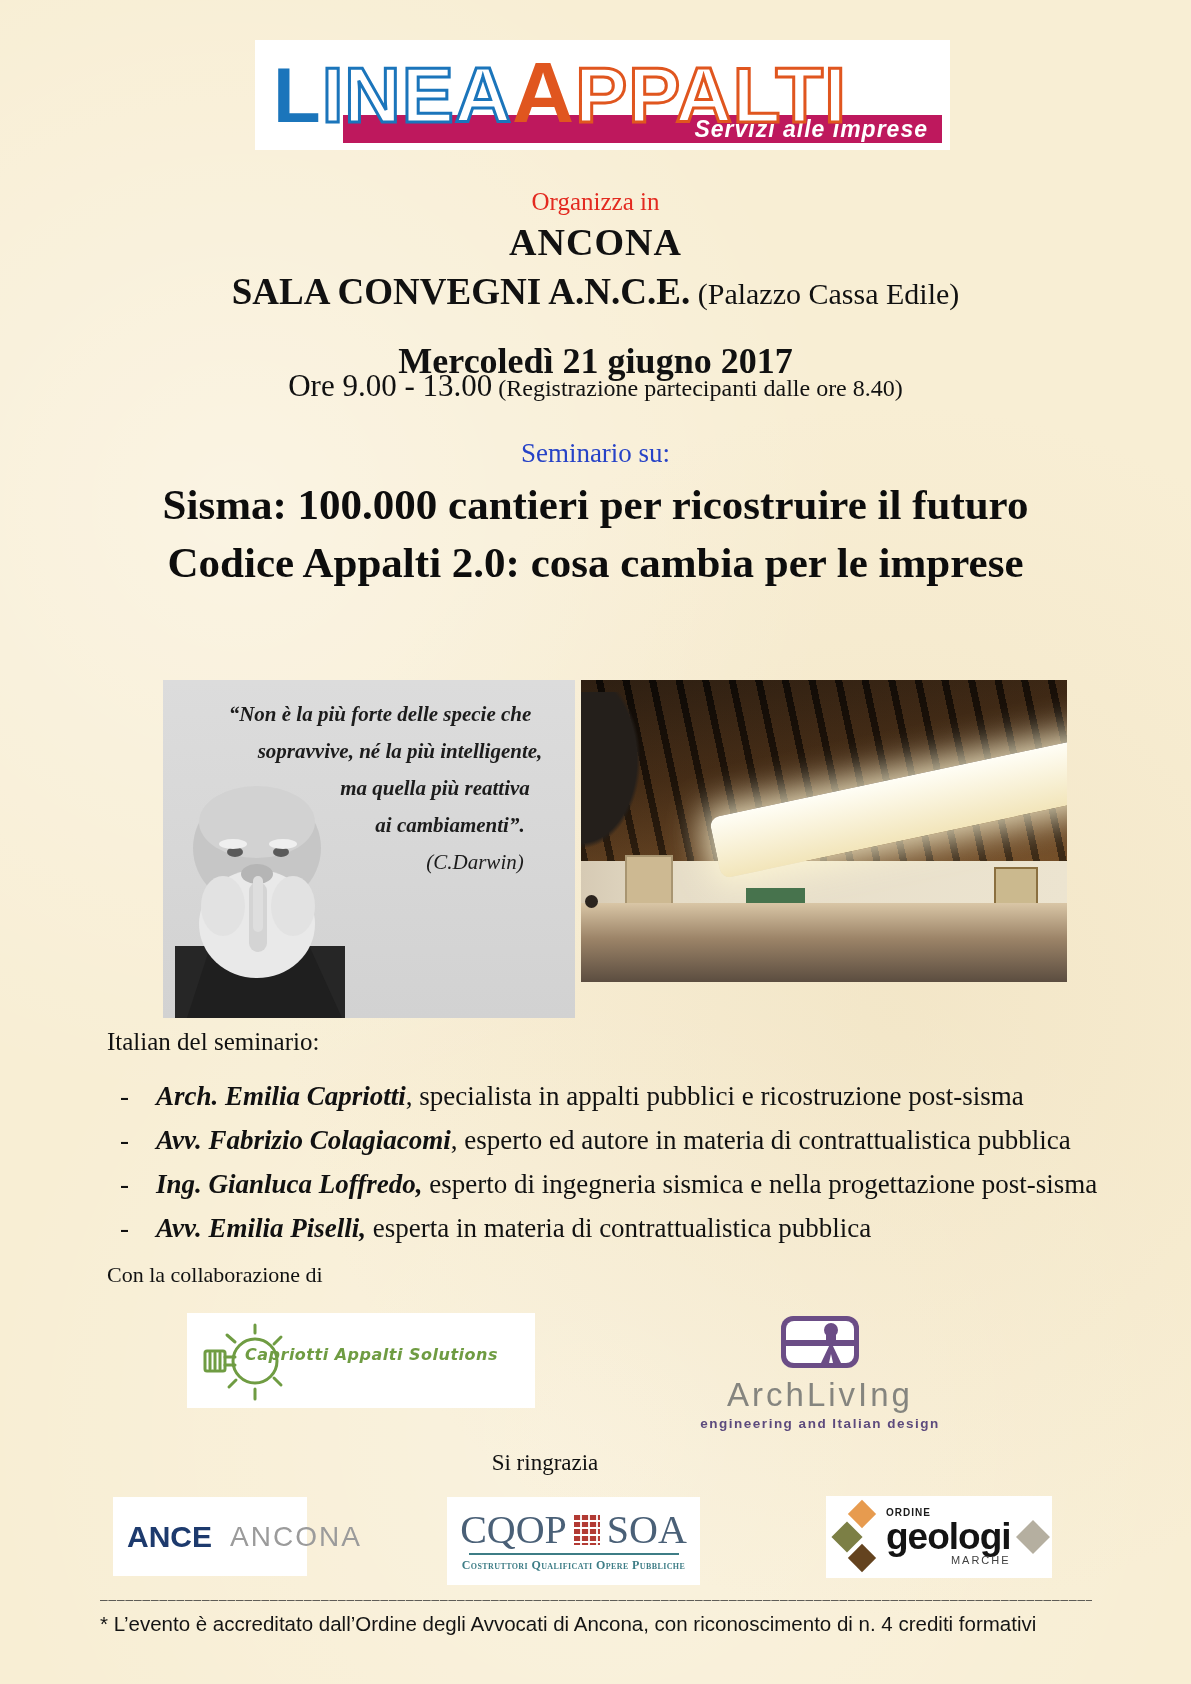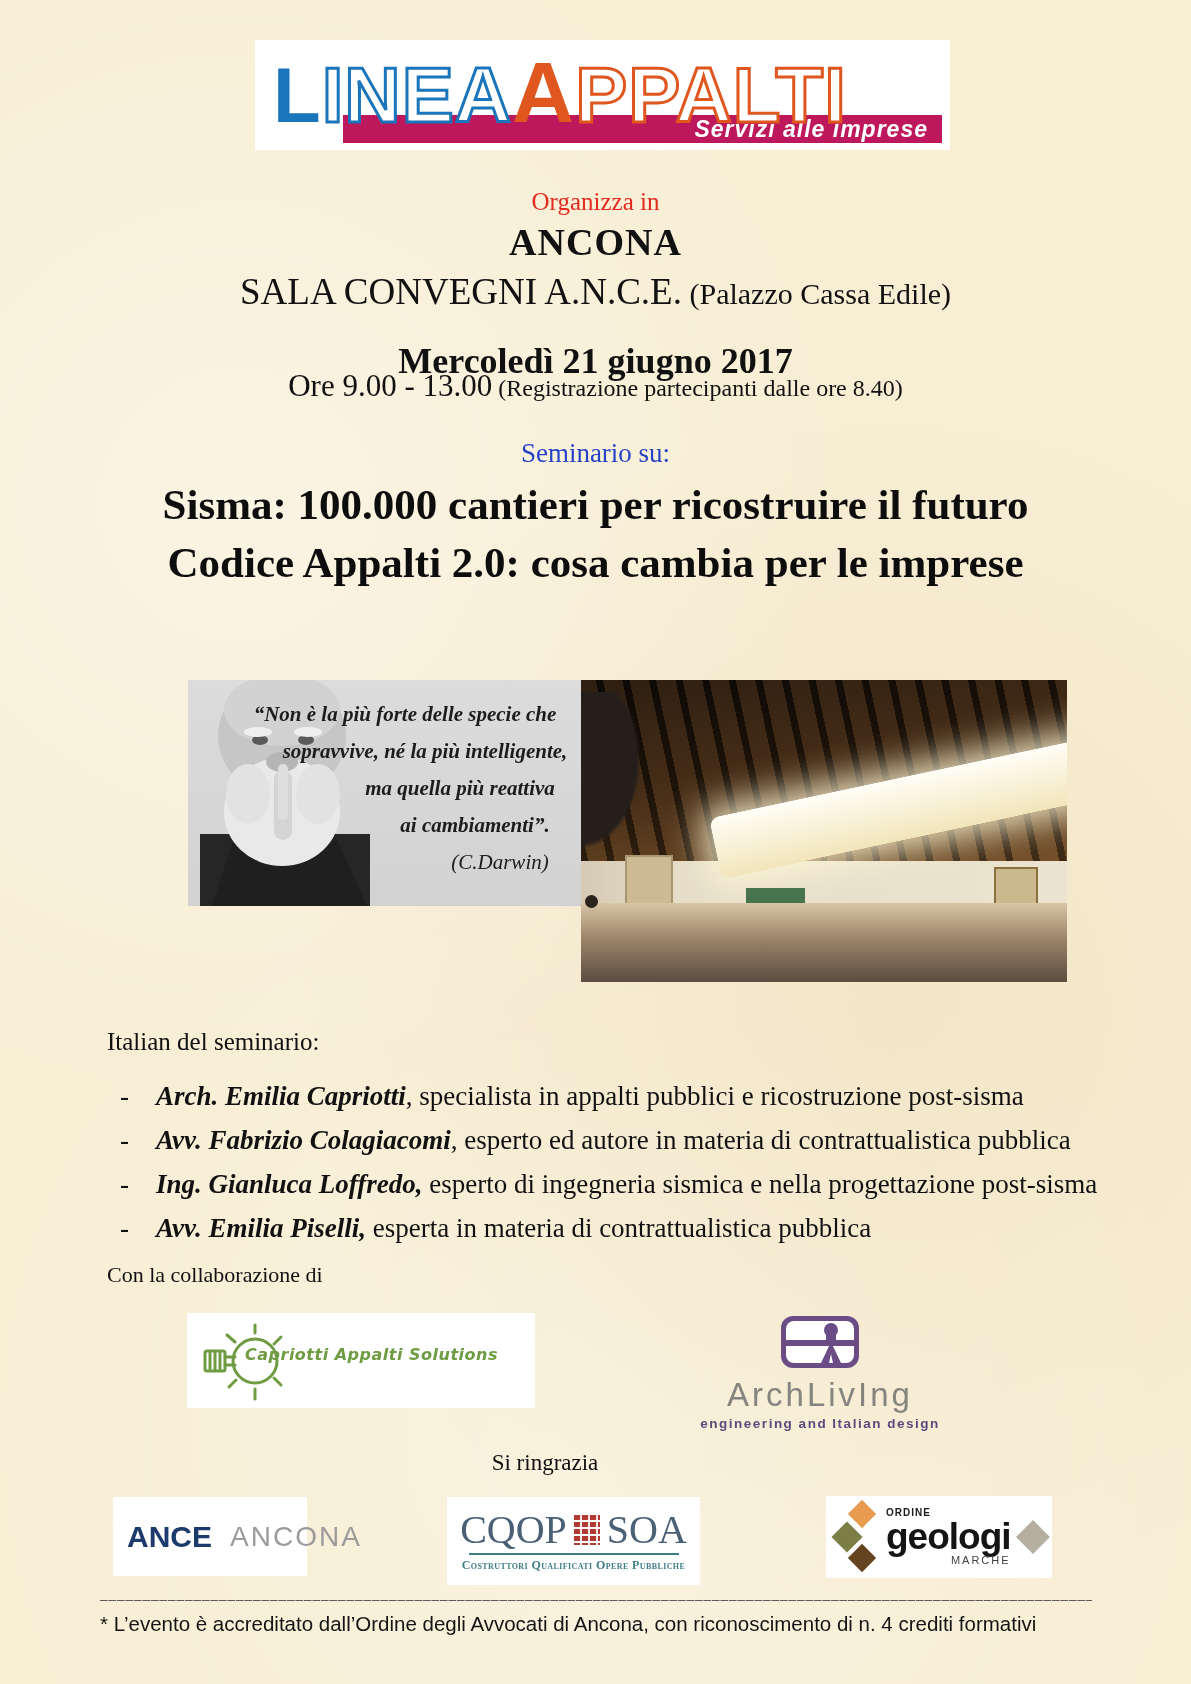--- a/index.html
+++ b/index.html
@@ -22,31 +22,31 @@
     font-family:"Liberation Sans",sans-serif;font-weight:800;font-size:78px;letter-spacing:1px;line-height:100px;}
   .lt-blue-solid{color:#1b75bb;}
   .lt-blue-outline{color:#ffffff;-webkit-text-stroke:3px #1b75bb;}
   .lt-orange-solid{color:#e0561f;font-size:86px;}
   .lt-orange-outline{color:#ffffff;-webkit-text-stroke:3px #e0561f;}
 
   
   .organizza{top:188px;font-size:25px;color:#e32a20;}
   .city{top:220px;font-size:38px;font-weight:bold;letter-spacing:1px;color:#111;}
   .venue{top:270px;font-size:37px;color:#111;}
-  .venue .v-bold{font-weight:normal;}
+  .venue .v-bold{font-weight:bold;}
   .venue .v-note{font-size:30px;}
   .date{top:340px;font-size:36px;font-weight:bold;color:#111;}
   .time{top:368px;font-size:31px;color:#111;}
   .time .t-note{font-size:24px;}
   .sem-label{top:438px;font-size:27px;color:#2743c7;}
   .title1{top:480px;font-size:43px;font-weight:bold;color:#0d0d0d;}
   .title2{top:538px;font-size:43px;font-weight:bold;color:#0d0d0d;}
 
   
-  .darwin{left:163px;top:680px;width:412px;height:226px;background:linear-gradient(180deg,#dcdcdc,#d2d2d2);overflow:hidden;margin-left:25px;}
+  .darwin{left:163px;top:680px;width:412px;height:338px;background:linear-gradient(180deg,#dcdcdc,#d2d2d2);overflow:hidden;}
   .darwin-portrait{position:absolute;left:-6px;bottom:0;width:200px;height:262px;}
   .darwin-text{position:absolute;left:8px;right:6px;top:16px;text-align:center;
     font-style:italic;font-weight:bold;font-size:21px;line-height:37px;color:#1c1c1c;}
   .darwin-text .dl{display:block;}
   .darwin-text .dl1{padding-left:20px;}
   .darwin-text .dl2{padding-left:60px;}
   .darwin-text .dl3{padding-left:130px;}
   .darwin-text .dl4{padding-left:160px;text-align:center;}
   .darwin-text .dl5{padding-left:210px;font-weight:normal;}
 

